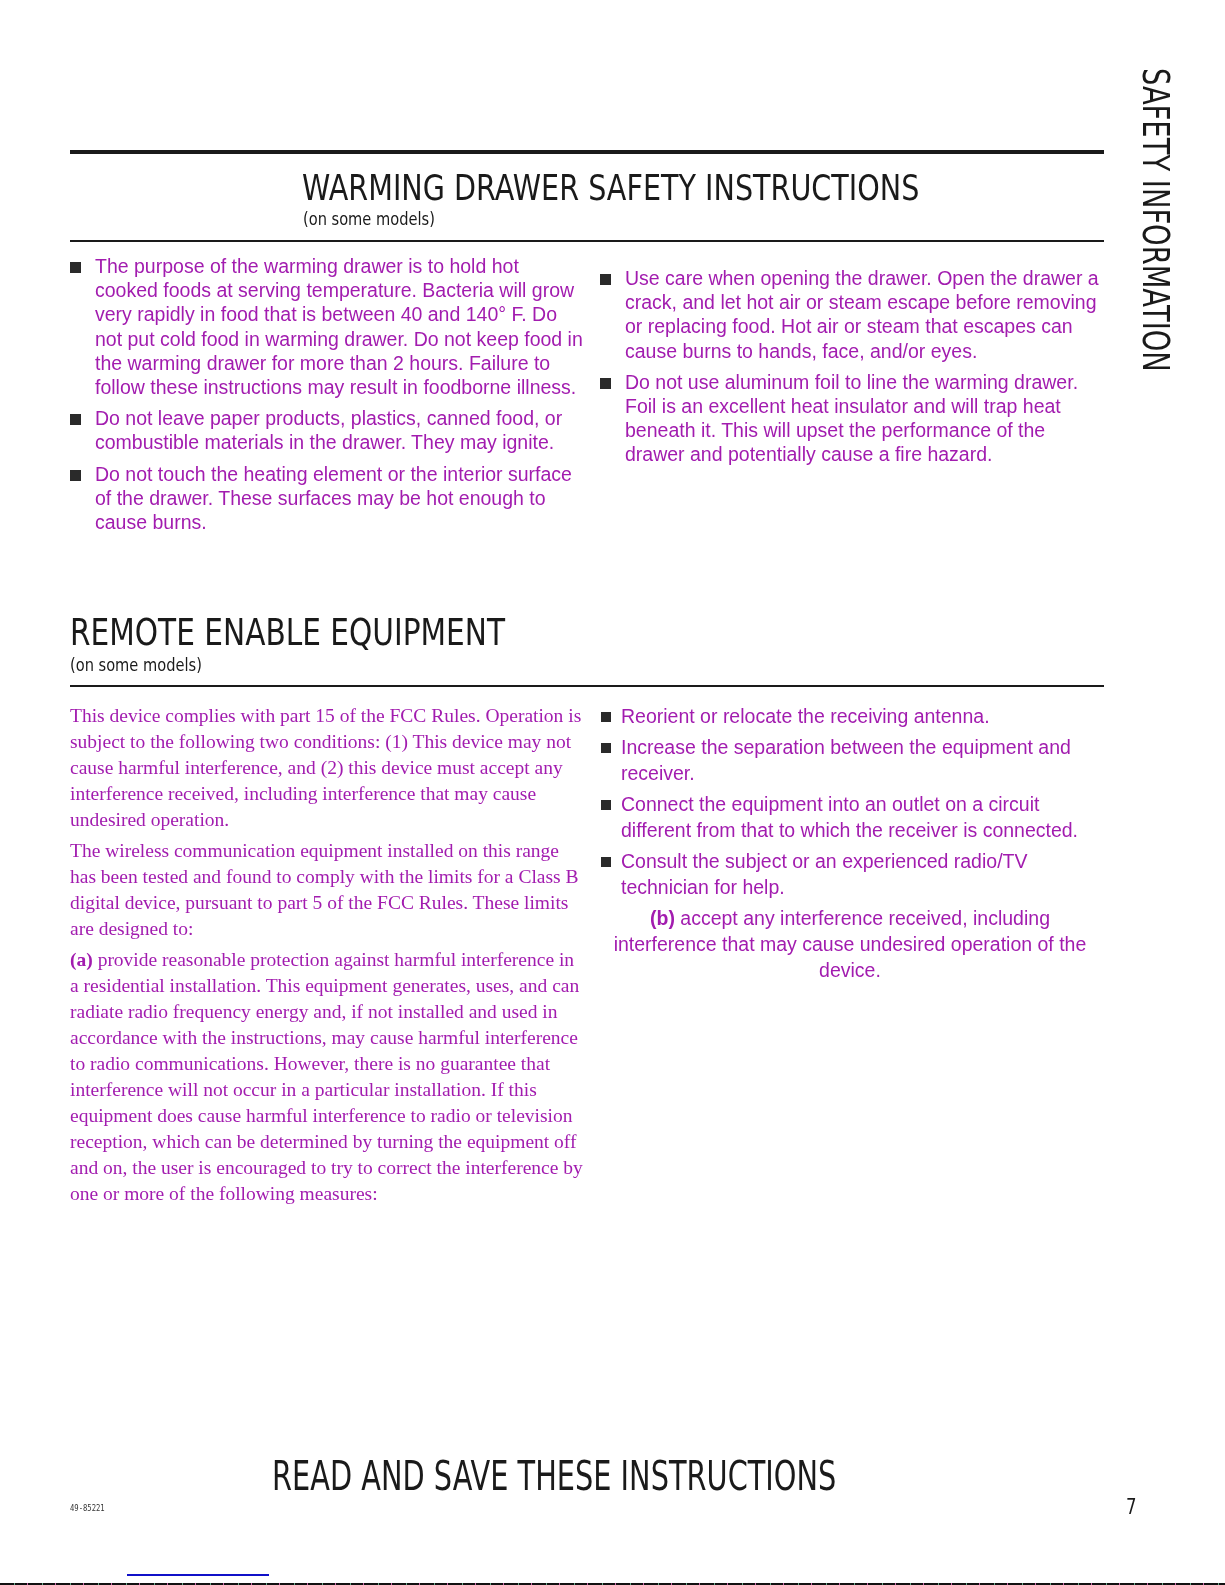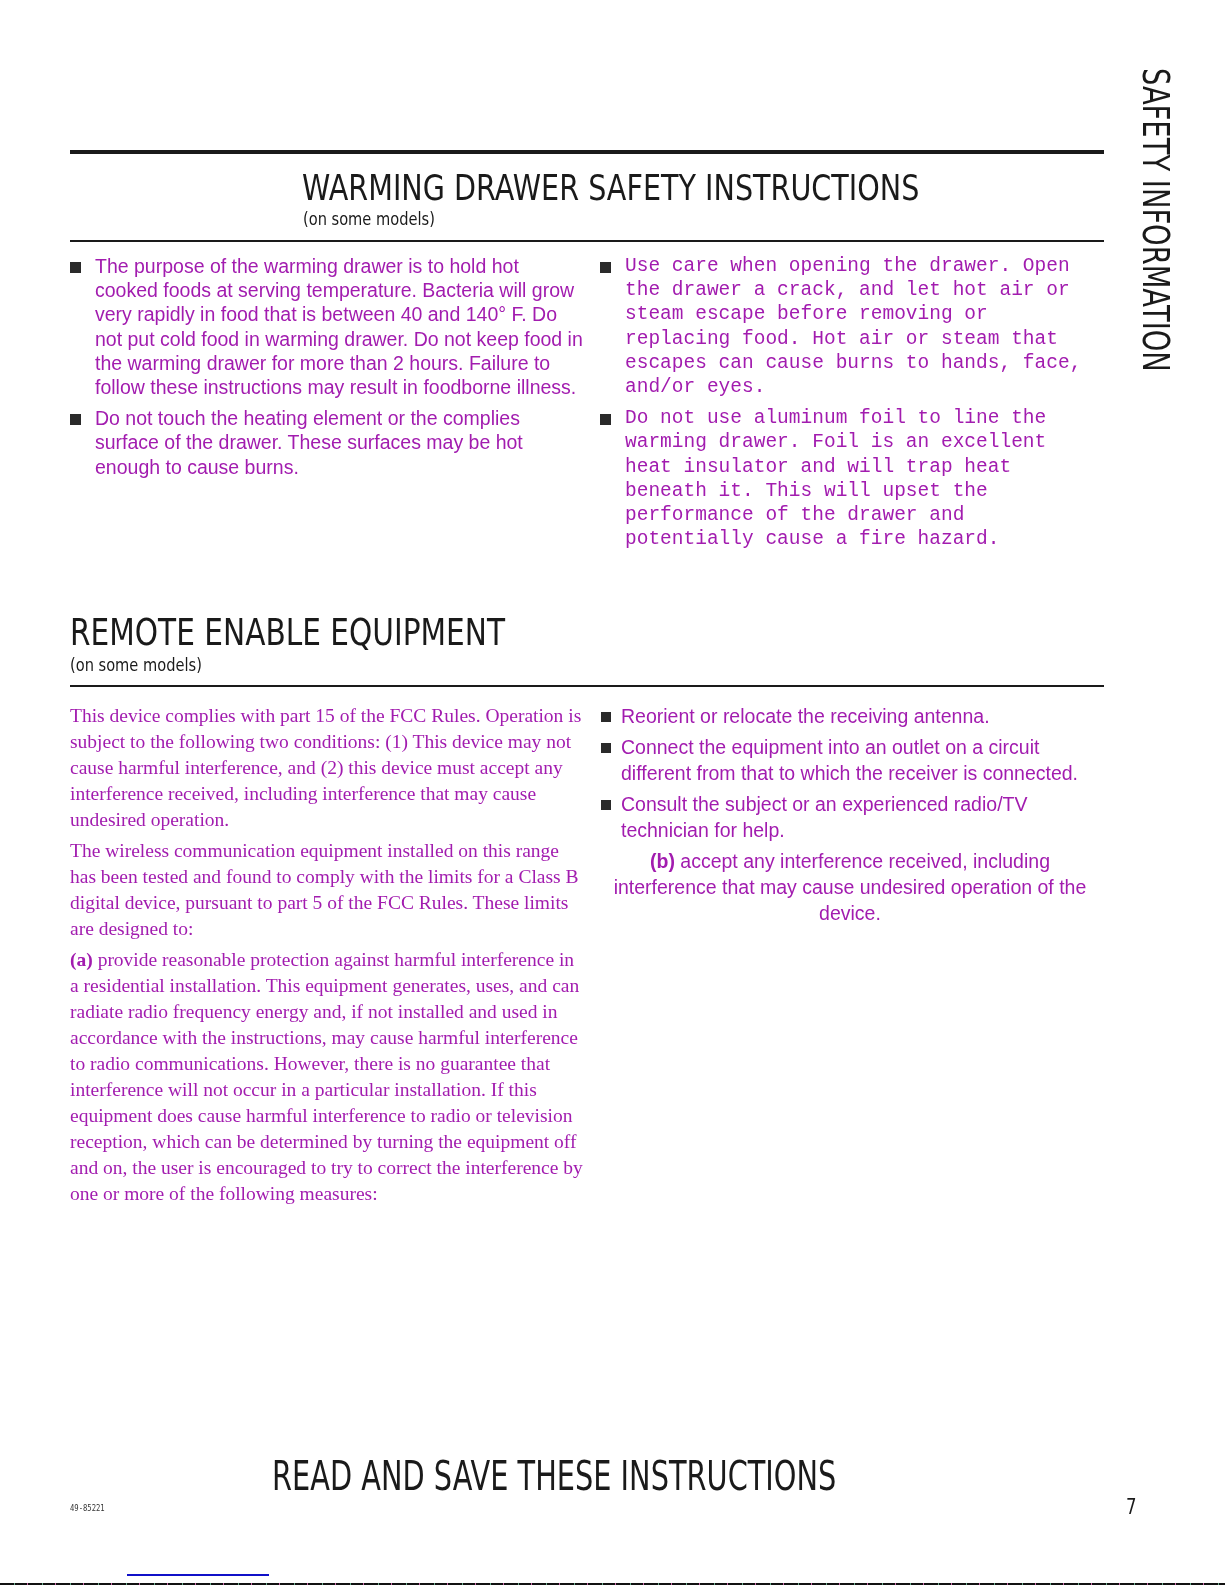--- a/index.html
+++ b/index.html
@@ -170,21 +170,21 @@
       left: 1px;
       top: 9px;
       width: 10px;
       height: 10px;
     }
     ul.bullets.tight li .li-text {
       display: block;
     }
 
     .w-left  { left: 70px;  top: 254px; width: 515px; }
-    .w-right { left: 600px; top: 254px; width: 500px; font-family: Liberation Mono, monospace; }
+    .w-right { left: 600px; top: 266px; width: 500px; }
     .r-left  { left: 70px;  top: 703px; width: 515px; line-height: 26px; }
     .r-left p { margin-bottom: 5px; font-family: Liberation Serif, serif; }
     .r-right { left: 600px; top: 703px; width: 500px; line-height: 26px; }
     .r-right p { margin-bottom: 5px; text-align: center; }
 
     b { font-weight: bold; }
 
     .footer-title {
       position: absolute;
       left: 272px;
@@ -253,21 +253,25 @@
   <div class="rule-thin" style="top:240px;"></div>
 
   <div class="col w-left">
     <ul class="bullets">
       <li>
         <span class="bullet"></span>
         <span>The purpose of the warming drawer is to hold hot cooked foods at serving temperature. Bacteria will grow very rapidly in food that is between 40 and 140° F. Do not put cold food in warming drawer. Do not keep food in the warming drawer for more than 2 hours. Failure to follow these instructions may result in foodborne illness.</span>
       </li>
       <li>
         <span class="bullet"></span>
-        <span>Do not touch the heating element or the complies surface of the drawer. These surfaces may be hot enough to cause burns.</span>
+        <span>Do not leave paper products, plastics, canned food, or combustible materials in the drawer. They may ignite.</span>
+      </li>
+      <li>
+        <span class="bullet"></span>
+        <span>Do not touch the heating element or the interior surface of the drawer. These surfaces may be hot enough to cause burns.</span>
       </li>
     </ul>
   </div>
 
   <div class="col w-right">
     <ul class="bullets">
       <li>
         <span class="bullet"></span>
         <span>Use care when opening the drawer. Open the drawer a crack, and let hot air or steam escape before removing or replacing food. Hot air or steam that escapes can cause burns to hands, face, and/or eyes.</span>
       </li>
@@ -289,20 +293,24 @@
   </div>
 
   <div class="col r-right">
     <ul class="bullets tight">
       <li>
         <span class="bullet"></span>
         <span class="li-text">Reorient or relocate the receiving antenna.</span>
       </li>
       <li>
         <span class="bullet"></span>
+        <span class="li-text">Increase the separation between the equipment and receiver.</span>
+      </li>
+      <li>
+        <span class="bullet"></span>
         <span class="li-text">Connect the equipment into an outlet on a circuit different from that to which the receiver is connected.</span>
       </li>
       <li>
         <span class="bullet"></span>
         <span class="li-text">Consult the subject or an experienced radio/TV technician for help.</span>
       </li>
     </ul>
     <p><b>(b)</b><span> accept any interference received, including interference that may cause undesired operation of the device.</span></p>
   </div>
 

